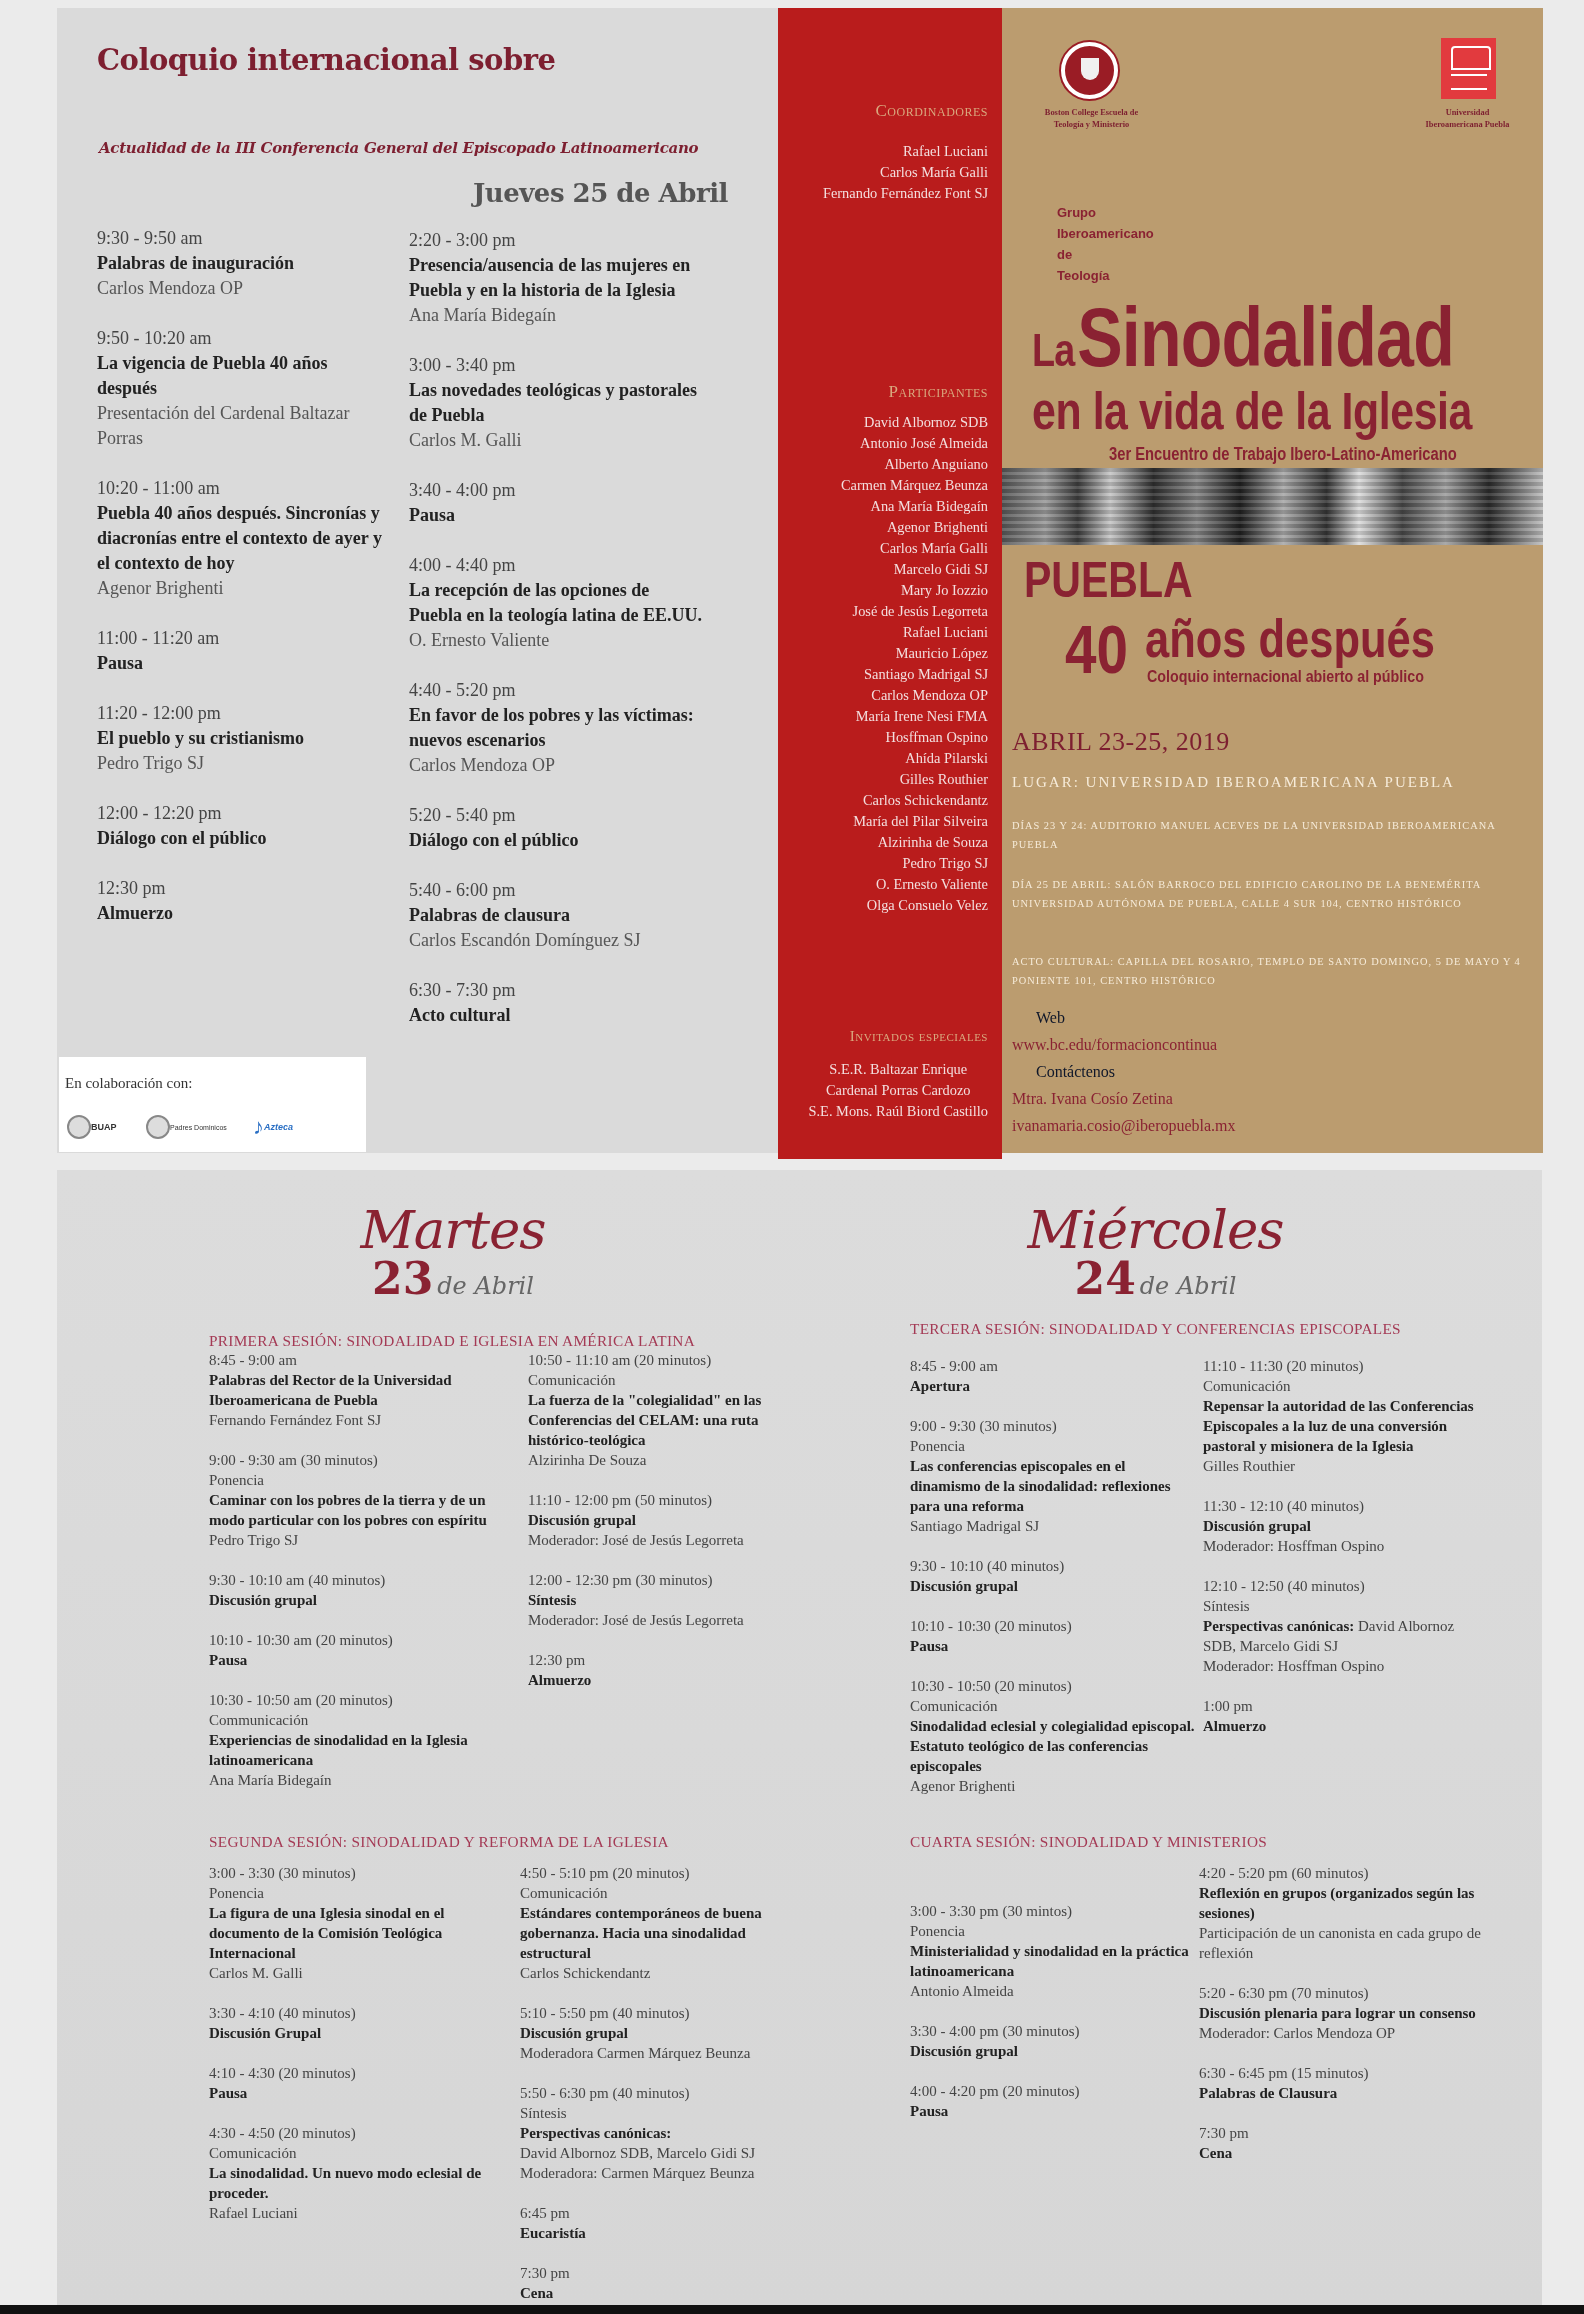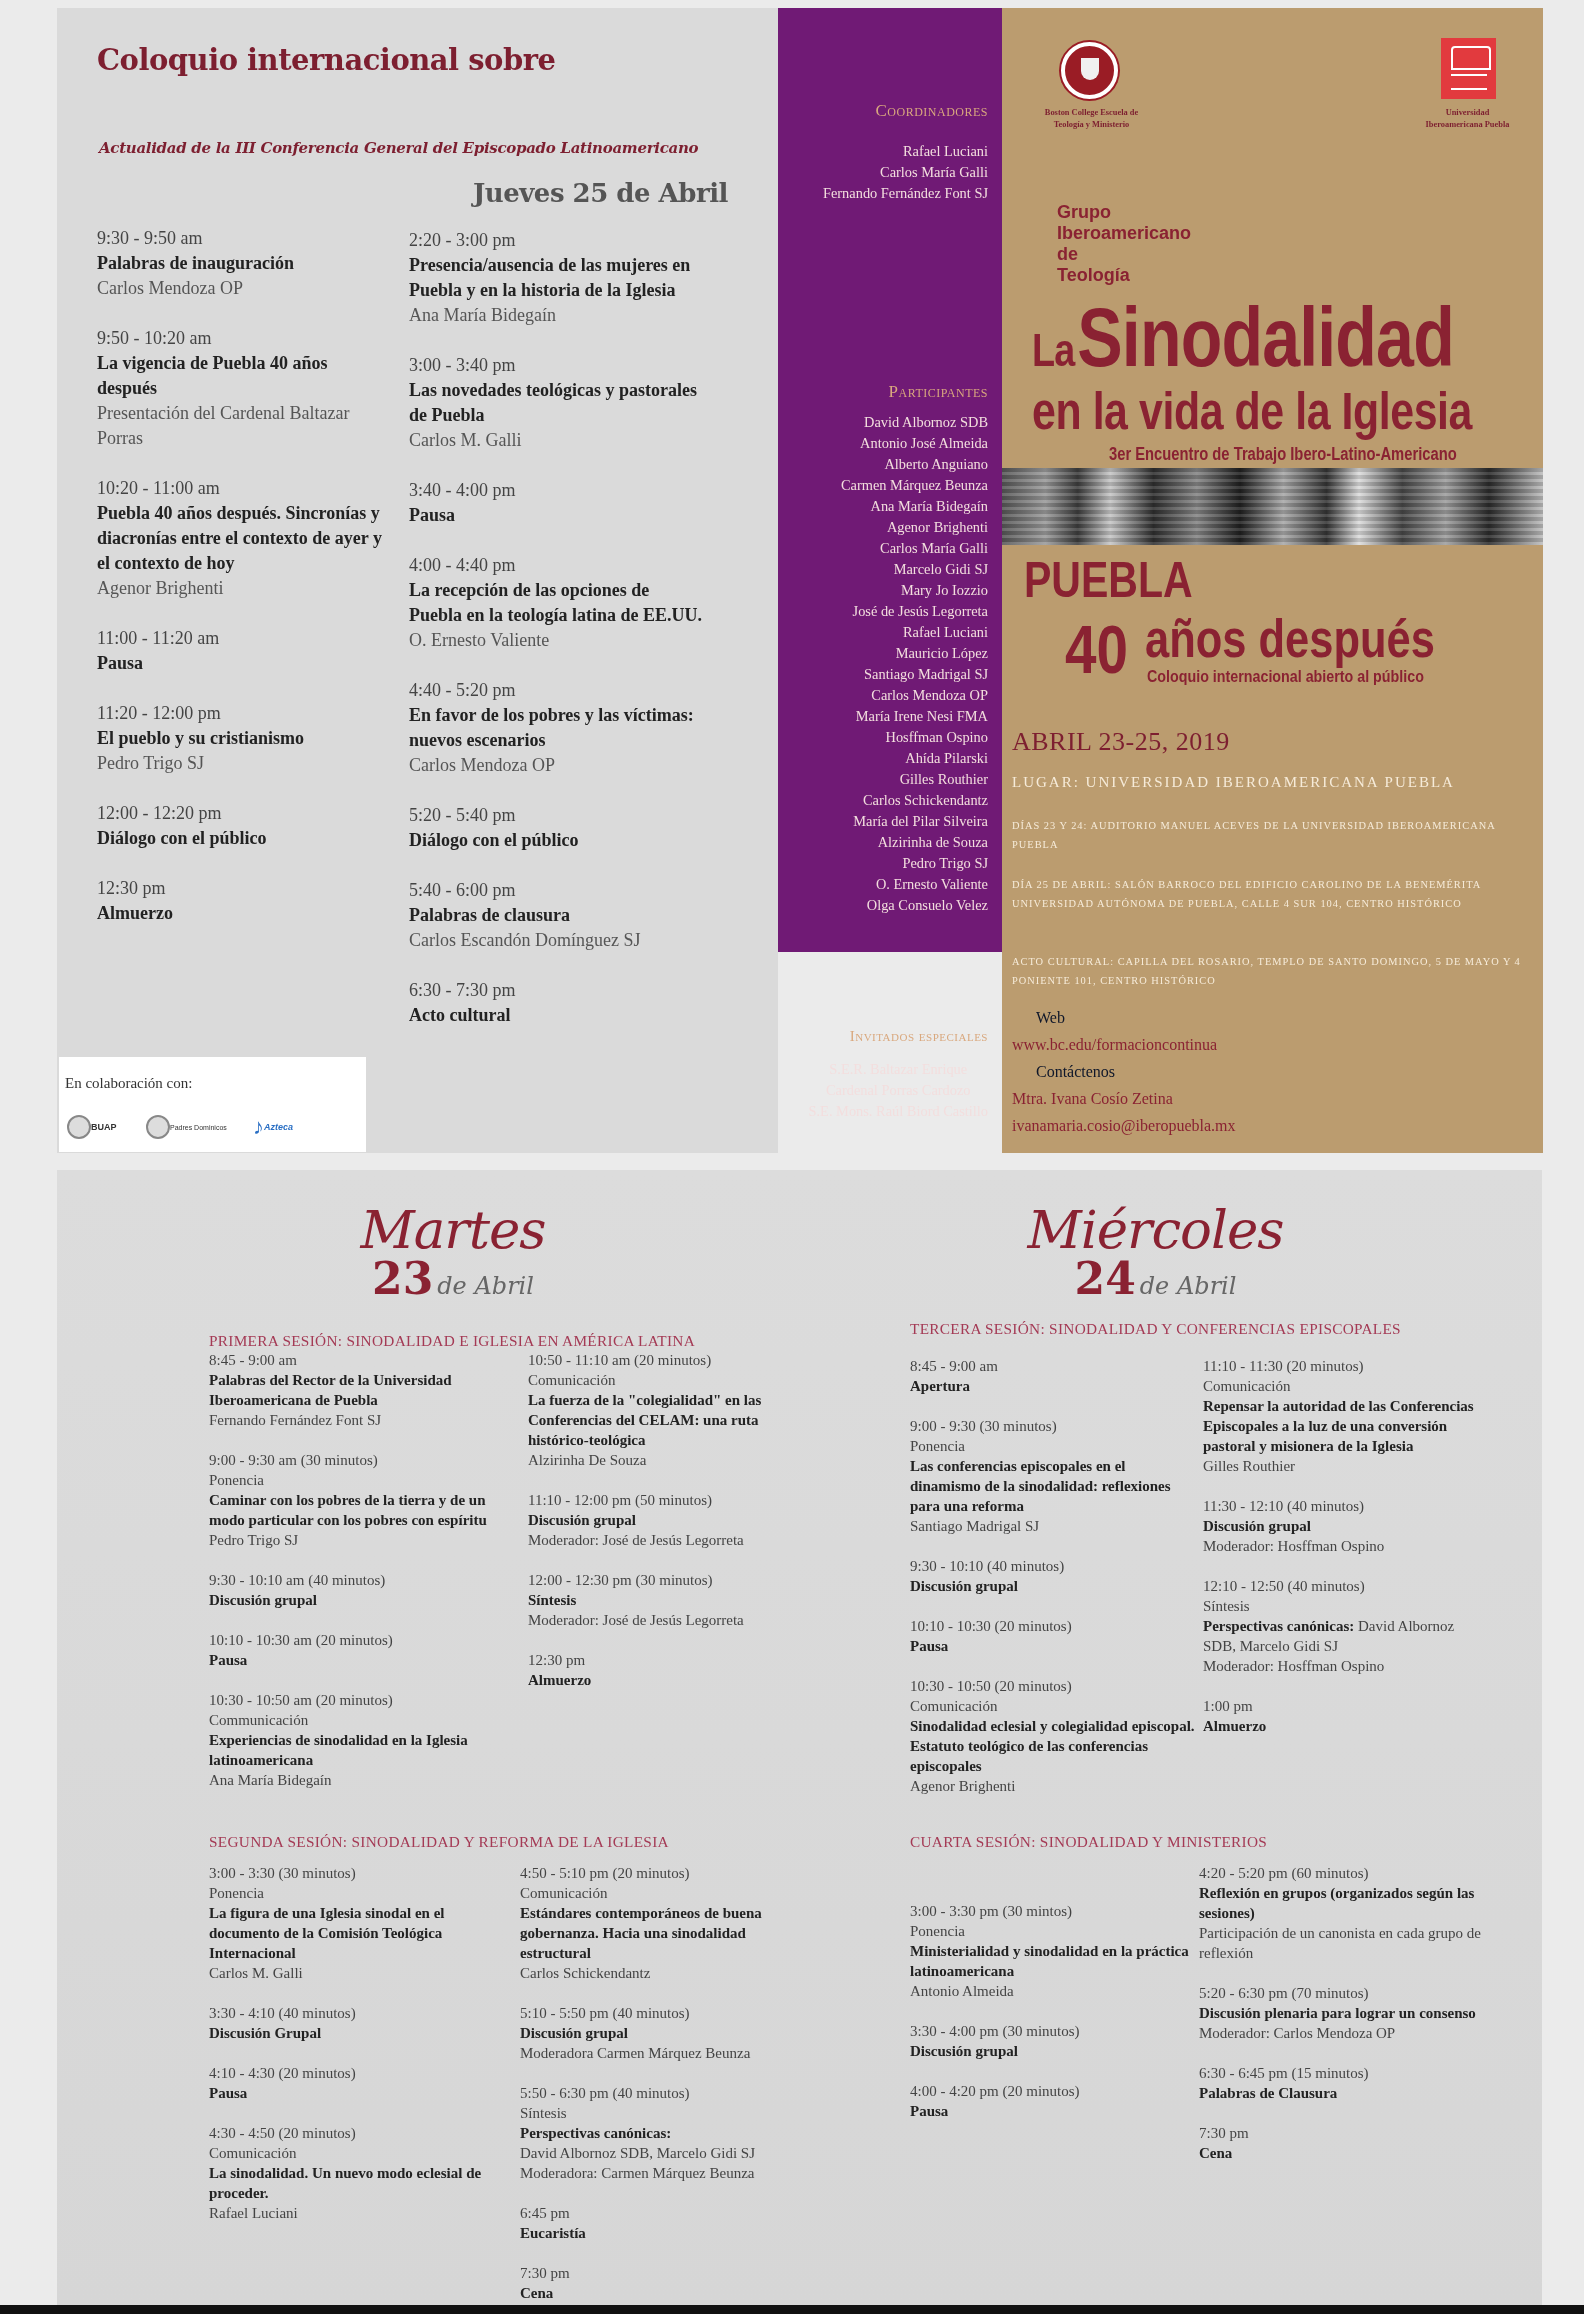--- a/index.html
+++ b/index.html
@@ -1,20 +1,20 @@
 <!DOCTYPE html>
 <html><head>
 <meta charset="utf-8">
 <style>
   * { box-sizing: border-box; margin: 0; padding: 0; }
   html, body { width: 1584px; height: 2315px; background: #ebebeb; overflow: hidden; }
   body { position: relative; font-family: "DejaVu Serif", serif; color: #2a2a2a; }
 
   .panel-top-left { position: absolute; left: 57px; top: 8px; width: 721px; height: 1145px; background: #dadada; }
-  .panel-maroon { position: absolute; left: 778px; top: 8px; width: 224px; height: 944px; background: #701a75; }
+  .panel-maroon { position: absolute; left: 778px; top: 8px; width: 224px; height: 1151px; background: #b91c1c; }
   .panel-tan { position: absolute; left: 1002px; top: 8px; width: 541px; height: 1145px; background: #bb9c6f; }
   .panel-bottom { position: absolute; left: 57px; top: 1170px; width: 1485px; height: 1135px; background: linear-gradient(#dcdcdc, #d6d6d6); }
   .bottom-bar { position: absolute; left: 0; top: 2305px; width: 1584px; height: 10px; background: #111; }
 
   
   .tl-title { position: absolute; left: 40px; top: 30px; font-family: "DejaVu Serif", serif; font-size: 29px; line-height: 44px; color: #7d1f30; font-weight: bold; letter-spacing: -0.5px; }
   .tl-subtitle { position: absolute; left: 42px; top: 131px; font-size: 15px; color: #7d1f30; font-weight: bold; font-style: italic; letter-spacing: -0.3px; }
   .tl-day { position: absolute; left: 416px; top: 170px; font-size: 26px; color: #555; font-weight: bold; letter-spacing: -0.5px; }
 
   .sched-col { position: absolute; font-family: "Liberation Serif", serif; font-size: 18px; line-height: 25px; }
@@ -35,21 +35,21 @@
 
   
   .logo-bc { position: absolute; left: 59px; top: 34px; width: 57px; height: 57px; border-radius: 50%; background: #9a1c25; border: 4px solid #fff; box-shadow: 0 0 0 2px #9a1c25; }
   .logo-bc::after { content: ""; position: absolute; left: 16px; top: 12px; width: 18px; height: 22px; background: #f0f0f0; border-radius: 0 0 9px 9px; }
   .logo-bc-text { position: absolute; left: 30px; top: 99px; width: 119px; text-align: center; font-family: "Liberation Serif", serif; font-size: 8.4px; line-height: 12px; color: #7d1f30; font-weight: bold; }
   .logo-ibero { position: absolute; left: 439px; top: 30px; width: 55px; height: 61px; background: #e23a3e; }
   .logo-ibero::before { content: ""; position: absolute; left: 10px; top: 8px; width: 36px; height: 20px; border: 2px solid #fff; border-radius: 4px 4px 0 0; }
   .logo-ibero::after { content: ""; position: absolute; left: 10px; top: 36px; width: 36px; height: 12px; border-top: 2px solid #fff; border-bottom: 2px solid #fff; }
   .logo-ibero-text { position: absolute; left: 416px; top: 99px; width: 99px; text-align: center; font-family: "Liberation Serif", serif; font-size: 8.4px; line-height: 12px; color: #7d1f30; font-weight: bold; }
 
-  .grupo { position: absolute; left: 55px; top: 194px; font-family: "Liberation Sans", sans-serif; font-weight: bold; font-size: 18px; line-height: 21px; color: #8a2232; }
+  .grupo { position: absolute; left: 55px; top: 194px; font-family: "Liberation Sans", sans-serif; font-weight: bold; font-size: 13px; line-height: 21px; color: #8a2232; }
   .big-title { position: absolute; left: 30px; top: 287px; font-family: "Liberation Sans", sans-serif; font-weight: bold; color: #8a2232; letter-spacing: -1px; transform: scaleX(0.82); transform-origin: left top; white-space: nowrap; }
   .big-title .la { font-size: 46px; }
   .big-title .sino { font-size: 83px; line-height: 85px; }
   .big-title2 { position: absolute; left: 30px; top: 374px; font-family: "Liberation Sans", sans-serif; font-weight: bold; font-size: 51px; color: #8a2232; transform: scaleX(0.84); transform-origin: left top; white-space: nowrap; letter-spacing: -0.5px; }
   .encuentro { position: absolute; left: 107px; top: 436px; font-family: "Liberation Sans", sans-serif; font-weight: bold; font-size: 18px; color: #8a2232; transform: scaleX(0.82); transform-origin: left top; white-space: nowrap; }
   .photo-strip { position: absolute; left: 0; top: 460px; width: 541px; height: 77px; background:
       linear-gradient(90deg, #555 0%, #9a9a9a 8%, #3c3c3c 14%, #c6c6c6 20%, #2e2e2e 28%, #858585 36%, #1f1f1f 44%, #a8a8a8 52%, #333 60%, #dcdcdc 66%, #454545 74%, #9e9e9e 82%, #2a2a2a 90%, #bdbdbd 100%); }
   .photo-strip::after { content: ""; position: absolute; inset: 0; background: repeating-linear-gradient(0deg, rgba(255,255,255,0.12) 0 3px, rgba(0,0,0,0.12) 3px 7px); }
   .puebla { position: absolute; left: 22px; top: 543px; font-family: "Liberation Sans", sans-serif; font-weight: bold; font-size: 50px; color: #8a2232; transform: scaleX(0.82); transform-origin: left top; }
   .forty { position: absolute; left: 63px; top: 602px; font-family: "Liberation Sans", sans-serif; font-weight: bold; font-size: 69px; color: #8a2232; transform: scaleX(0.82); transform-origin: left top; }

